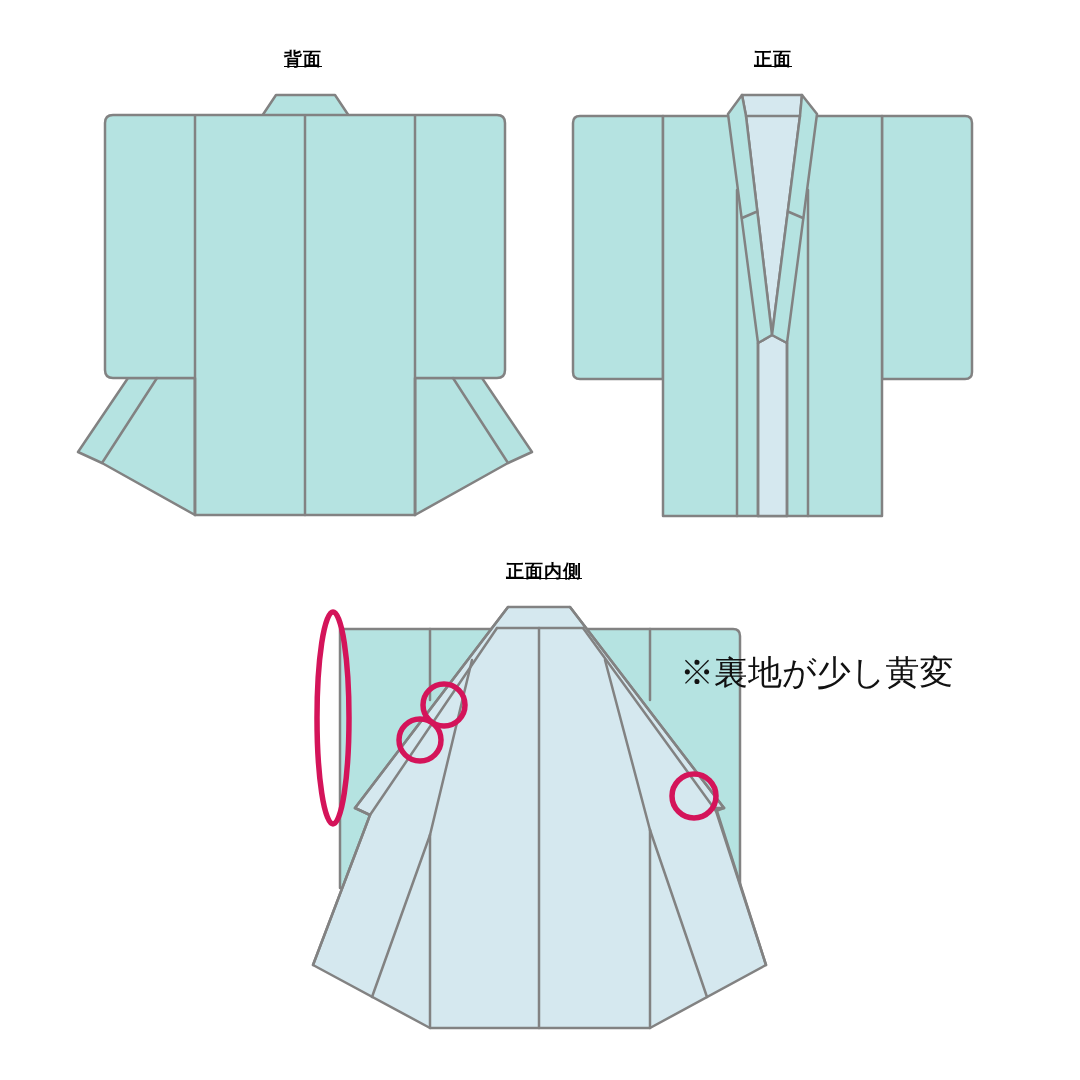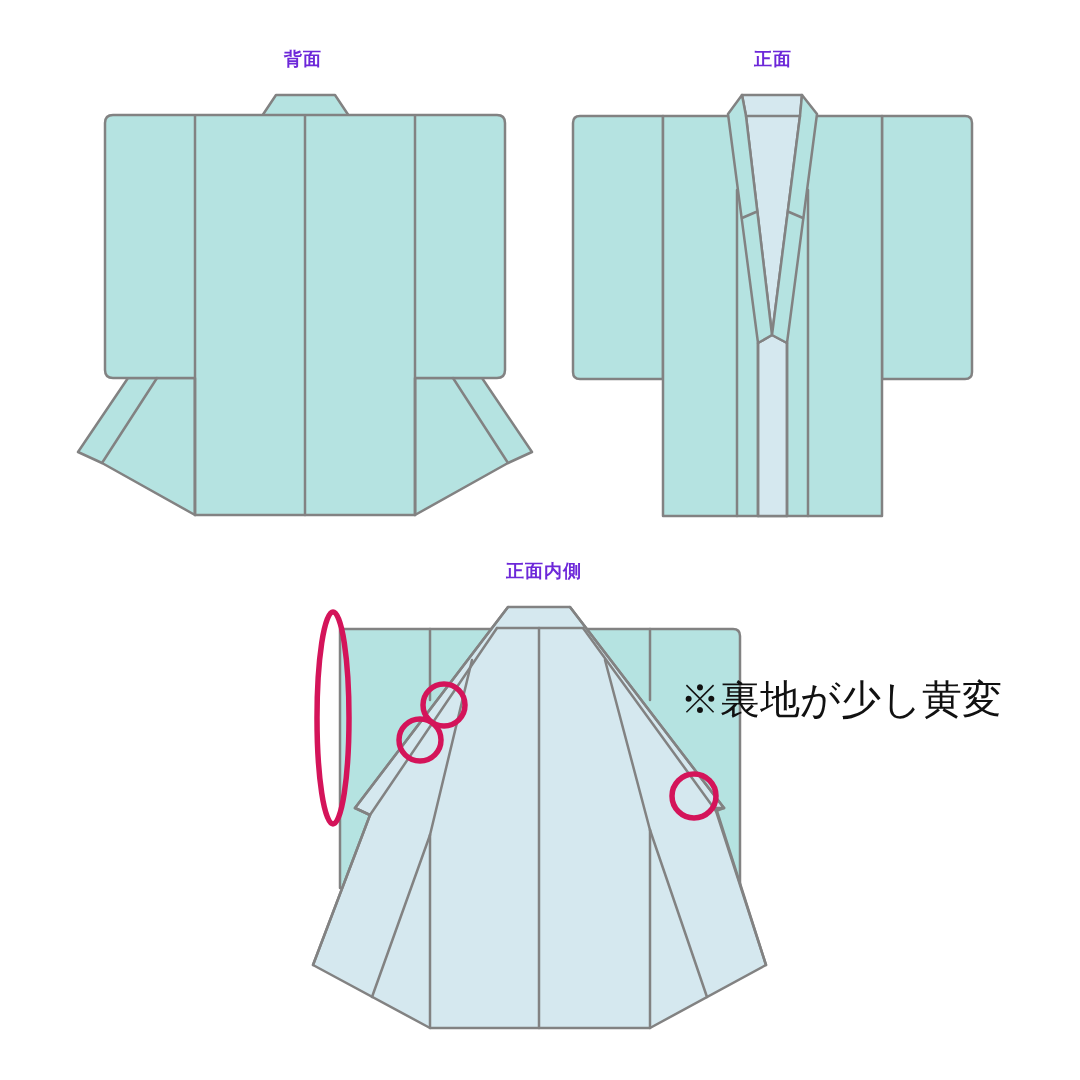--- a/index.html
+++ b/index.html
@@ -3,32 +3,32 @@
 <meta charset="utf-8">
 <style>
   html, body { margin: 0; padding: 0; background: #ffffff; }
   body { width: 1080px; height: 1080px; position: relative; overflow: hidden; }
   .canvas { position: absolute; left: 0; top: 0; width: 1080px; height: 1080px; }
   .view-title {
     position: absolute;
     font-family: "DejaVu Sans", sans-serif;
     font-weight: bold;
     font-size: 18px;
-    color: #6d28d9;
+    color: #000000;
     transform: translateX(-50%);
     white-space: nowrap;
     letter-spacing: 1px;
+    text-decoration: underline;
   }
   .note {
     position: absolute;
     font-family: Liberation Sans, sans-serif;
-    font-size: 40px;
+    font-size: 34px;
     color: #111111;
     white-space: nowrap;
-    margin-top: 22px;
   }
   svg { position: absolute; left: 0; top: 0; }
   .outer { fill: #b5e3e1; stroke: #828282; stroke-width: 2.5; stroke-linejoin: round; }
   .lining { fill: #d5e8ef; stroke: #828282; stroke-width: 2.5; stroke-linejoin: round; }
   .seam { fill: none; stroke: #828282; stroke-width: 2.5; stroke-linecap: round; }
   .mark { fill: none; stroke: #d4145a; stroke-width: 5.5; }
 </style>
 </head>
 <body>
 

